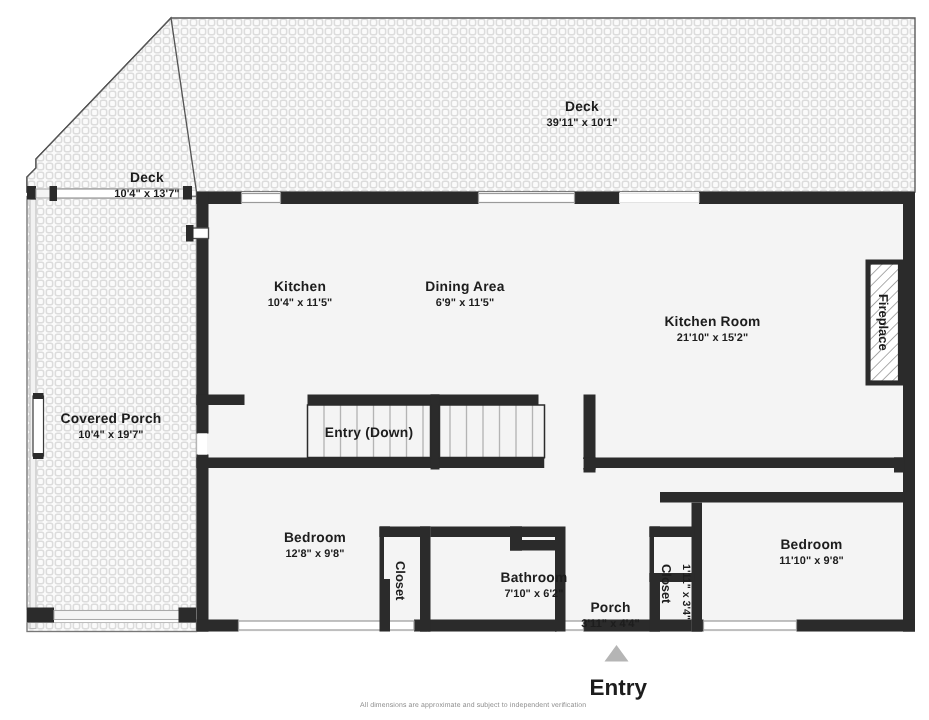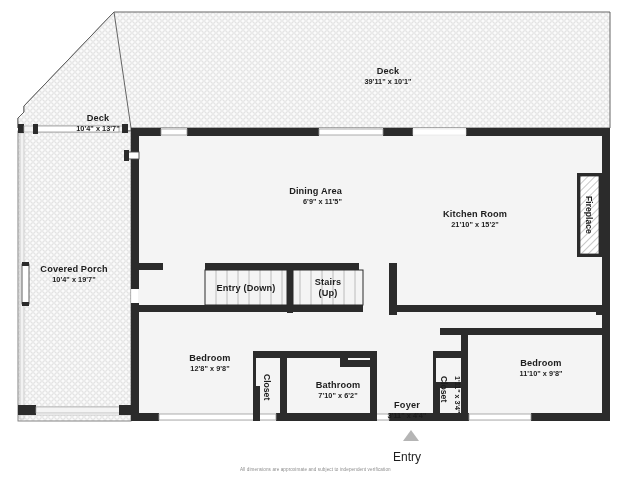--- a/index.html
+++ b/index.html
@@ -15,21 +15,21 @@
        color:#1d1d1d;white-space:nowrap;pointer-events:none;}
   .lbl .nm{font-size:9.2px;font-weight:bold;letter-spacing:.15px;display:block;}
   .lbl .dm{font-size:7.3px;font-weight:bold;letter-spacing:.05px;display:block;margin-top:1px;}
 
   
   .vlbl{position:absolute;color:#1d1d1d;white-space:nowrap;
         transform-origin:0 0;pointer-events:none;}
   .vlbl .nm{font-size:8.6px;font-weight:bold;display:block;}
   .vlbl .dm{font-size:7.1px;font-weight:bold;display:block;}
 
-  .entry-lbl{position:absolute;font-size:12px;font-weight:normal;color:#1d1d1d;}
+  .entry-lbl{position:absolute;font-size:15px;font-weight:bold;color:#1d1d1d;}
 
   .disclaimer{position:absolute;font-size:4.6px;color:#8d8d8d;
               letter-spacing:.1px;white-space:nowrap;}
   .watermark{position:absolute;font-size:15px;color:#c9c9c9;
              letter-spacing:.3px;white-space:nowrap;}
 </style>
 </head>
 <body>
 
 <div id="plan">
@@ -198,75 +198,75 @@
   <div class="lbl" style="left:343px;top:66px;width:90px;">
     <span class="nm">Deck</span>
     <span class="dm">39'11" x 10'1"</span>
   </div>
 
   <div class="lbl" style="left:53px;top:113px;width:90px;">
     <span class="nm">Deck</span>
     <span class="dm">10'4" x 13'7"</span>
   </div>
 
-  <div class="lbl" style="left:29px;top:264px;width:90px;">
+  <div class="lbl" style="left:29px;top:274px;width:90px;">
     <span class="nm">Covered Porch</span>
     <span class="dm">10'4" x 19'7"</span>
   </div>
 
-
-  <div class="lbl" style="left:242px;top:186px;width:100px;text-align:right;">
+  <div class="lbl" style="left:155px;top:186px;width:90px;">
+    <span class="nm">Kitchen</span>
+    <span class="dm">10'4" x 11'5"</span>
+  </div>
+
+  <div class="lbl" style="left:260px;top:186px;width:100px;">
     <span class="nm">Dining Area</span>
     <span class="dm">6'9" x 11'5"</span>
   </div>
 
   <div class="lbl" style="left:425px;top:209px;width:100px;">
     <span class="nm">Kitchen Room</span>
     <span class="dm">21'10" x 15'2"</span>
   </div>
 
   <div class="lbl" style="left:160px;top:353px;width:100px;">
     <span class="nm">Bedroom</span>
     <span class="dm">12'8" x 9'8"</span>
   </div>
 
   <div class="lbl" style="left:491px;top:358px;width:100px;">
     <span class="nm">Bedroom</span>
     <span class="dm">11'10" x 9'8"</span>
   </div>
 
-  <div class="lbl" style="left:293px;top:380px;width:90px;">
+  <div class="lbl" style="left:311px;top:380px;width:90px;">
     <span class="nm">Bathroom</span>
     <span class="dm">7'10" x 6'2"</span>
   </div>
 
   <div class="lbl" style="left:376px;top:400px;width:62px;">
-    <span class="nm">Foyer</span>
+    <span class="nm">Porch</span>
     <span class="dm">3'11" x 4'4"</span>
   </div>
 
   <div class="vlbl" style="left:272px;top:374px;transform:rotate(90deg);">
     <span class="nm">Closet</span>
   </div>
 
   <div class="vlbl" style="left:449px;top:376px;transform:rotate(90deg);">
     <span class="nm">Closet</span>
   </div>
   <div class="vlbl" style="left:461px;top:376px;transform:rotate(90deg);">
     <span class="dm">1'11" x 3'4"</span>
   </div>
 
   <div class="lbl" style="left:206px;top:283px;width:80px;">
     <span class="nm">Entry (Down)</span>
   </div>
 
-  <div class="lbl" style="left:293px;top:277px;width:70px;">
-    <span class="nm">Stairs</span>
-    <span class="nm">(Up)</span>
-  </div>
 
   <div class="vlbl" style="left:594px;top:196px;transform:rotate(90deg);">
     <span class="nm">Fireplace</span>
   </div>
 
   <div class="entry-lbl" style="left:393px;top:450px;">Entry</div>
 
   <div class="disclaimer" style="left:240px;top:467px;">All dimensions are approximate and subject to independent verification</div>
 
   <div class="watermark" style="left:533px;top:459px;margin-top:39px;">Realcomp</div>

